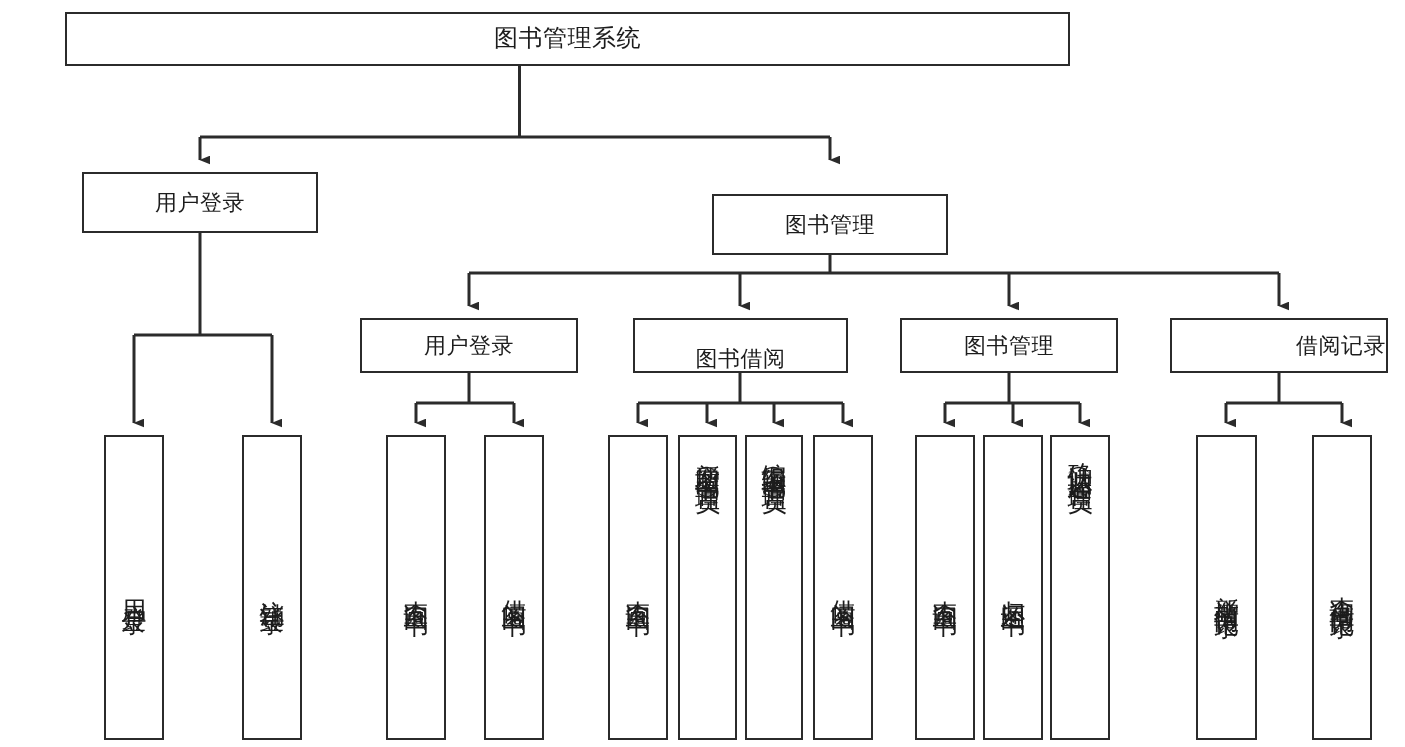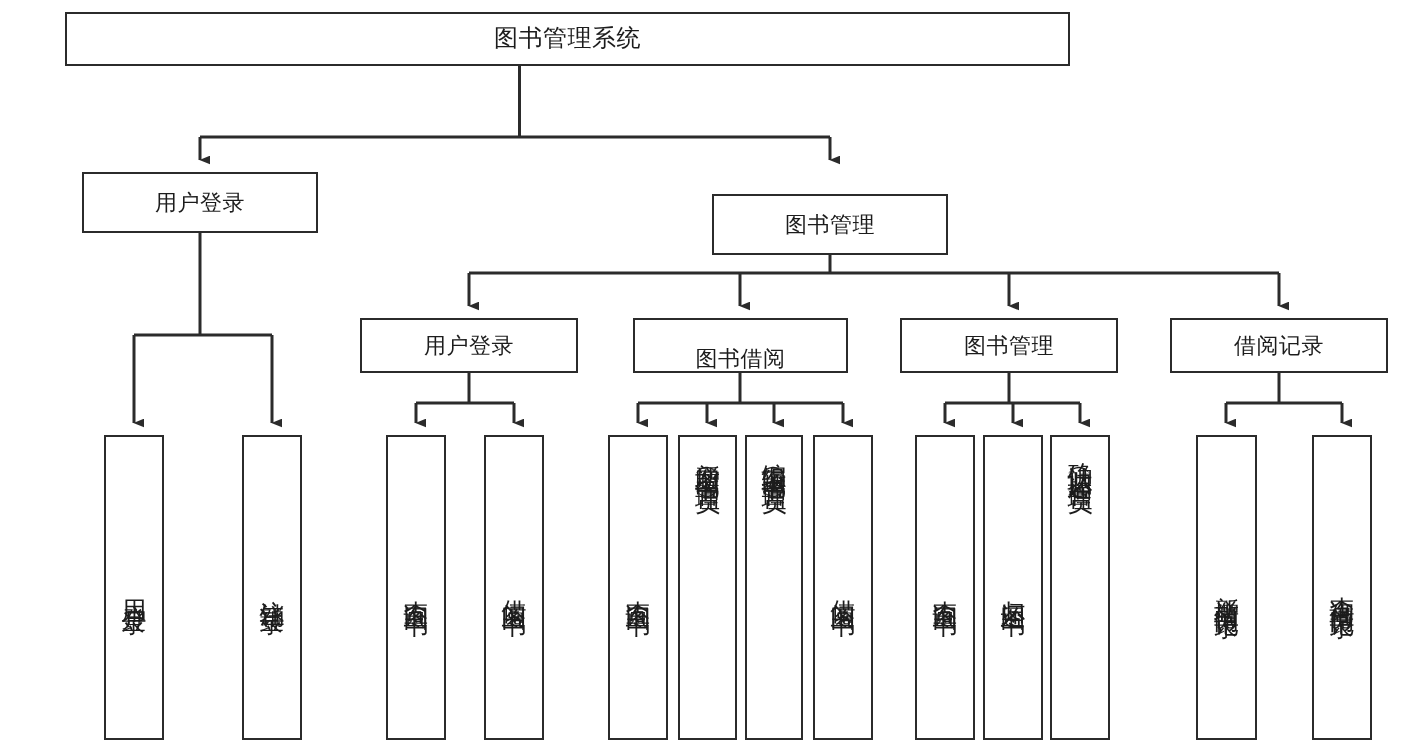--- a/index.html
+++ b/index.html
@@ -140,21 +140,21 @@
 
   <div class="node-box" id="node-l2-0" style="left: 360px; top: 318px; width: 218px; height: 55px;">
     <span class="node-label">用户登录</span>
   </div>
   <div class="node-box" id="node-l2-1" style="left: 633px; top: 318px; width: 215px; height: 55px; align-items: flex-end;">
     <span class="node-label">图书借阅</span>
   </div>
   <div class="node-box" id="node-l2-2" style="left: 900px; top: 318px; width: 218px; height: 55px;">
     <span class="node-label">图书管理</span>
   </div>
-  <div class="node-box" id="node-l2-3" style="left: 1170px; top: 318px; width: 218px; height: 55px;">
+  <div class="node-box" id="node-l2-3" style="left: 1170px; top: 318px; width: 218px; height: 55px; justify-content: flex-end;">
     <span class="node-label">借阅记录</span>
   </div>
 
   <div class="node-box leaf centered" id="node-leaf-0" style="left: 104px; top: 435px; width: 60px; height: 305px;">
     <span class="node-label">用户登录</span>
   </div>
   <div class="node-box leaf centered" id="node-leaf-1" style="left: 242px; top: 435px; width: 60px; height: 305px;">
     <span class="node-label">注销登录</span>
   </div>
   <div class="node-box leaf centered" id="node-leaf-2" style="left: 386px; top: 435px; width: 60px; height: 305px;">

